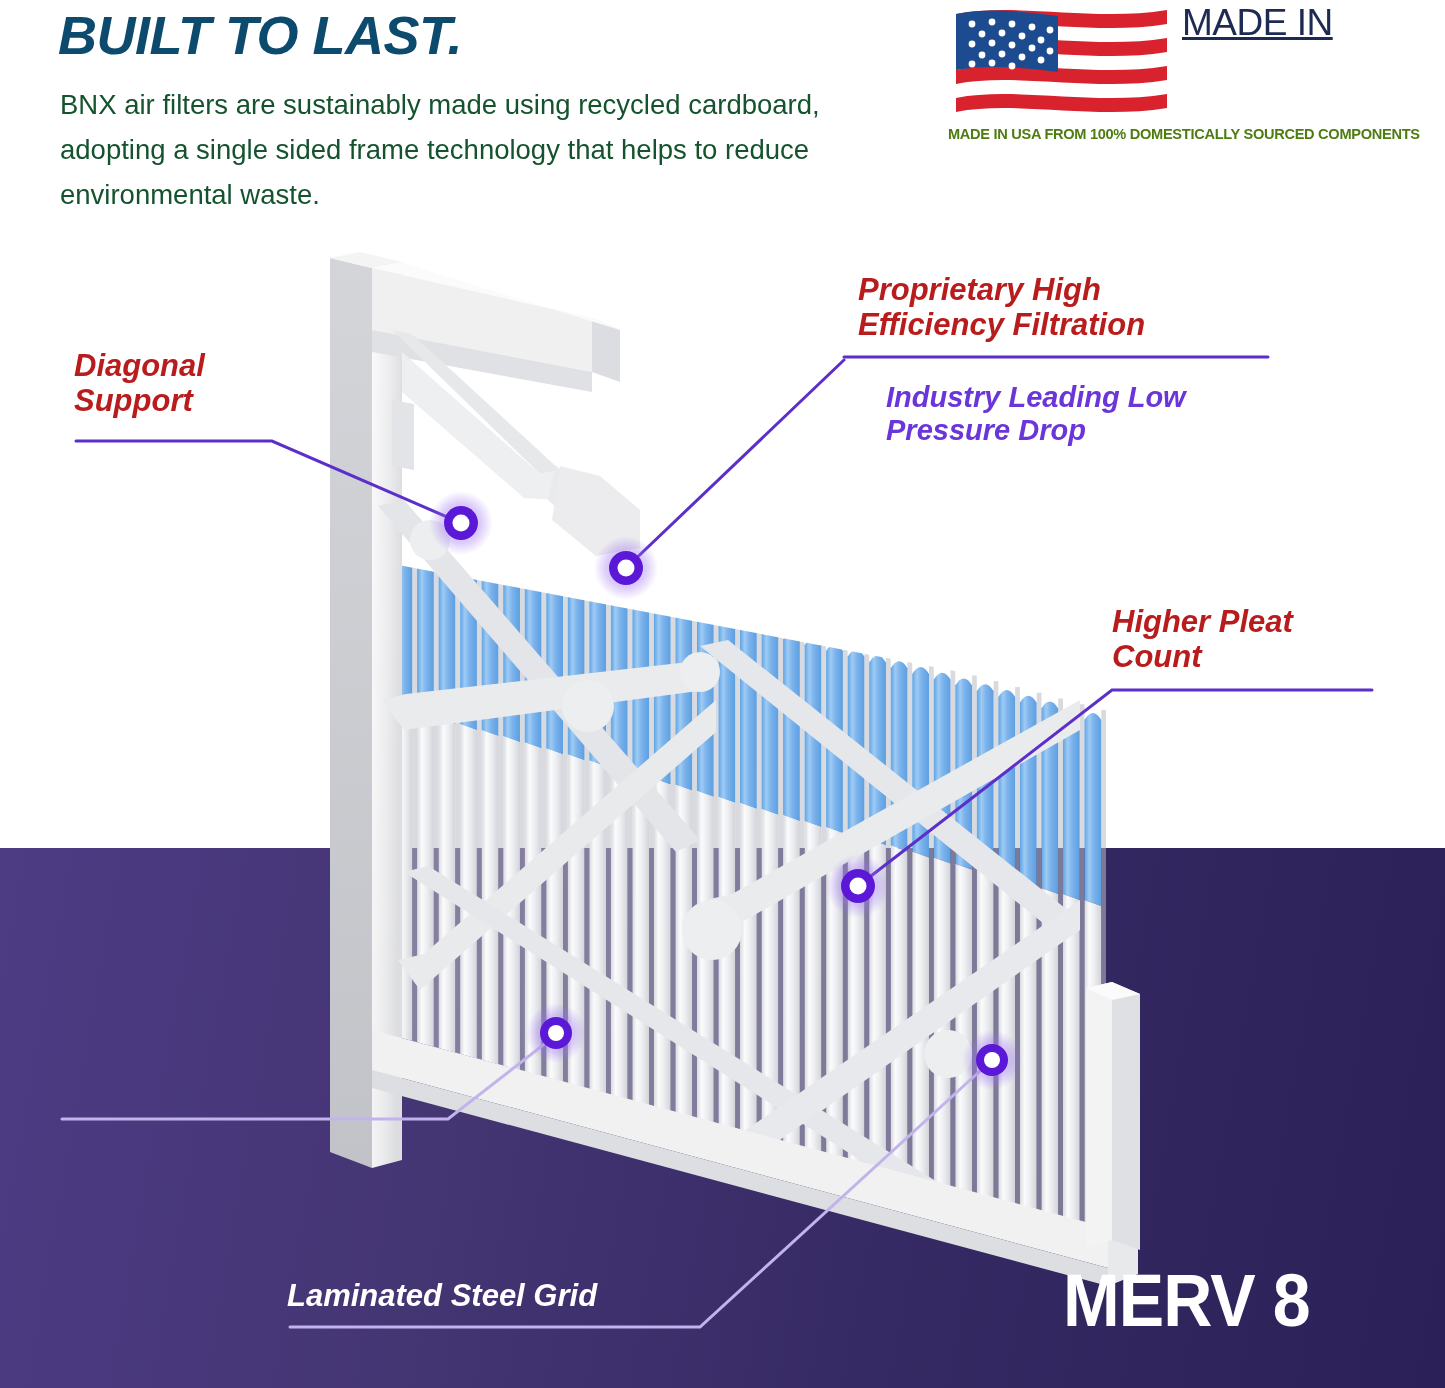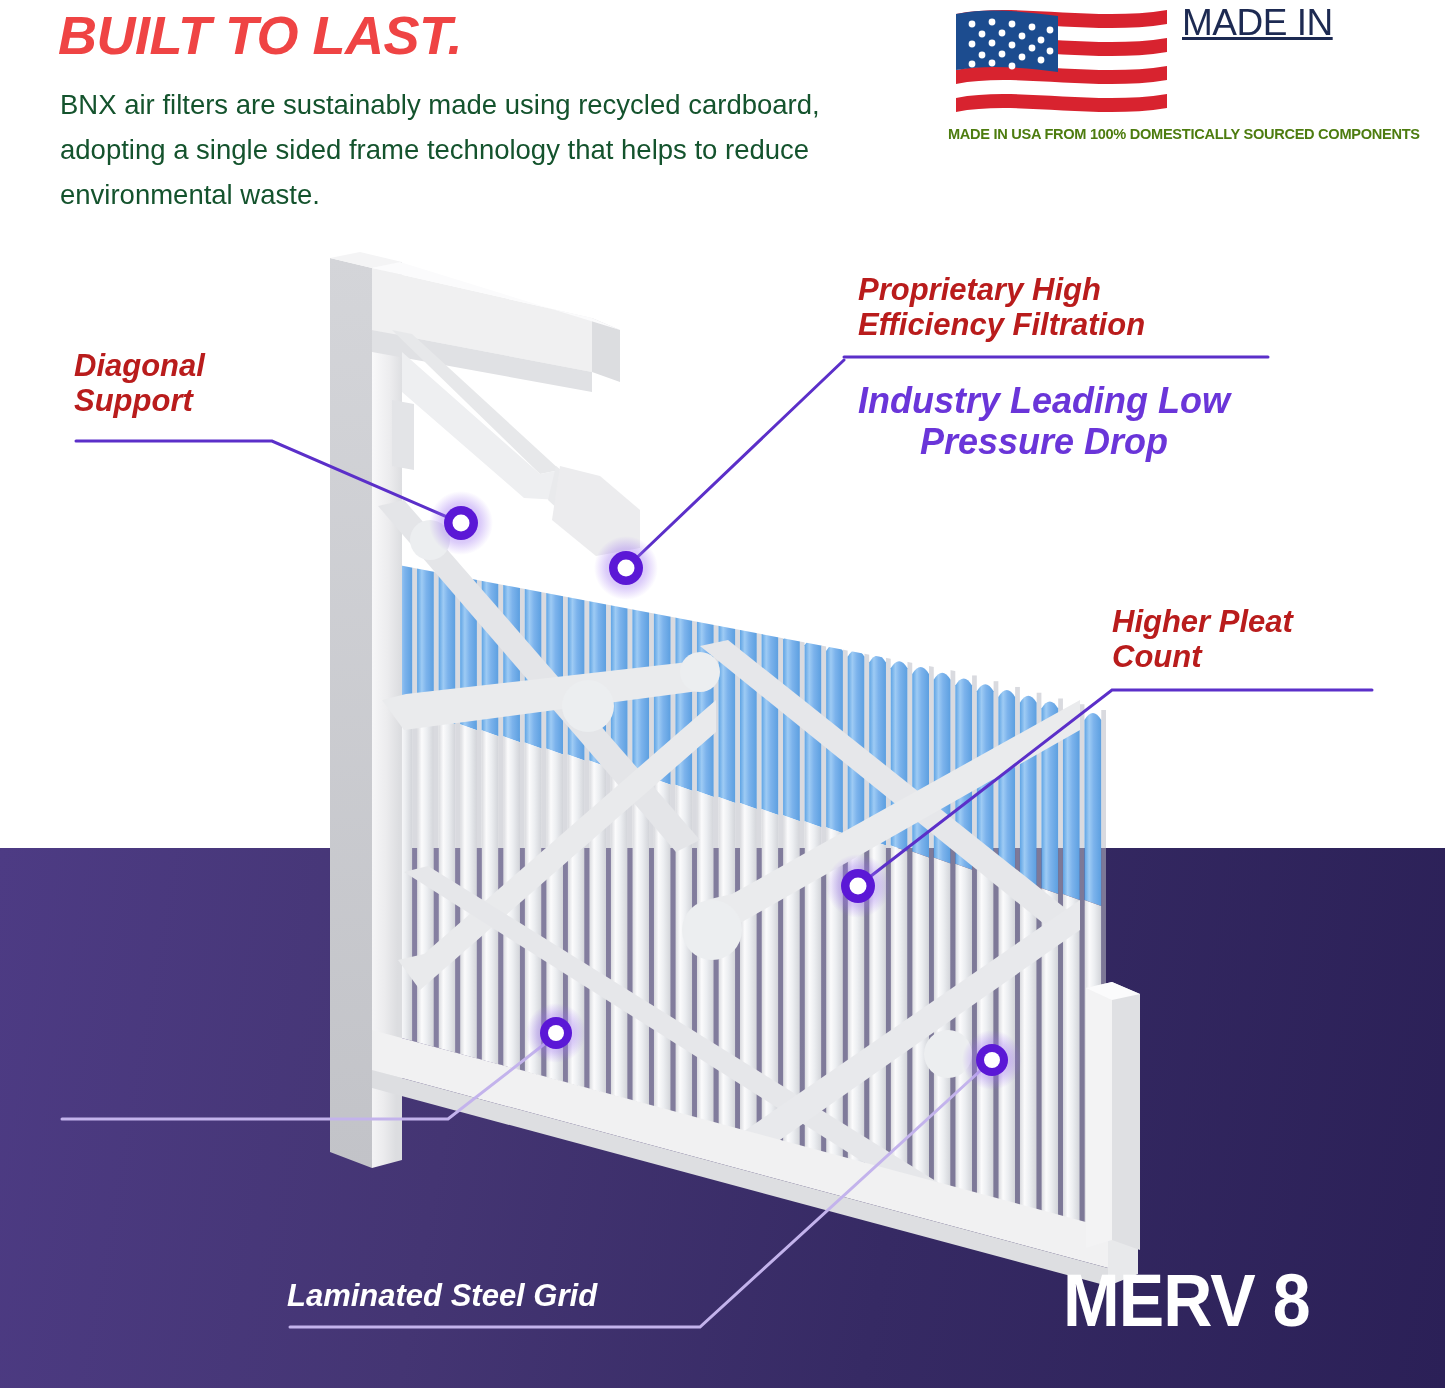--- a/index.html
+++ b/index.html
@@ -16,21 +16,21 @@
   .purple-panel{
     position:absolute;left:0;top:848px;width:1445px;height:540px;
     background:linear-gradient(100deg,#4d3b84 0%,#443573 32%,#362a64 62%,#2b2057 100%);
   }
 
   
   .headline{
     position:absolute;left:58px;top:4px;
     font-size:54px;font-weight:bold;font-style:italic;
     letter-spacing:-0.5px;
-    color:#ef4444;
+    color:#0c4a6e;
     white-space:nowrap;
   }
   .subcopy{
     position:absolute;left:60px;top:82px;width:800px;
     font-size:27.5px;line-height:45px;color:#14532d;
     font-weight:400;
   }
 
   
   .usa-badge{position:absolute;left:948px;top:2px;width:470px;height:145px;}
@@ -53,21 +53,21 @@
   
   .callout{position:absolute;font-style:italic;font-weight:bold;}
   .callout .ctext{line-height:1.13;white-space:pre-line;}
 
   .c-dark{color:#b91c1c;font-style:italic;}
   .c-bright{color:#6a35d9;}
   .c-white{color:#ffffff;}
 
   .co-diagonal{left:74px;top:348px;font-size:31px;}
   .co-prop{left:858px;top:272px;font-size:31px;}
-  .co-industry{left:858px;top:381px;font-size:36px;text-align:center;}
+  .co-industry{left:886px;top:381px;font-size:29px;}
   .co-pleat{left:1112px;top:604px;font-size:31px;}
   .co-ssf{left:60px;top:1024px;font-size:31px;}
   .co-lsg{left:287px;top:1278px;font-size:31px;}
 
   .merv{
     position:absolute;left:1063px;top:1258px;
     font-size:74px;font-weight:bold;color:#ffffff;
     letter-spacing:-1px;font-stretch:condensed;
     transform:scaleX(0.92);transform-origin:left top;
     white-space:nowrap;

